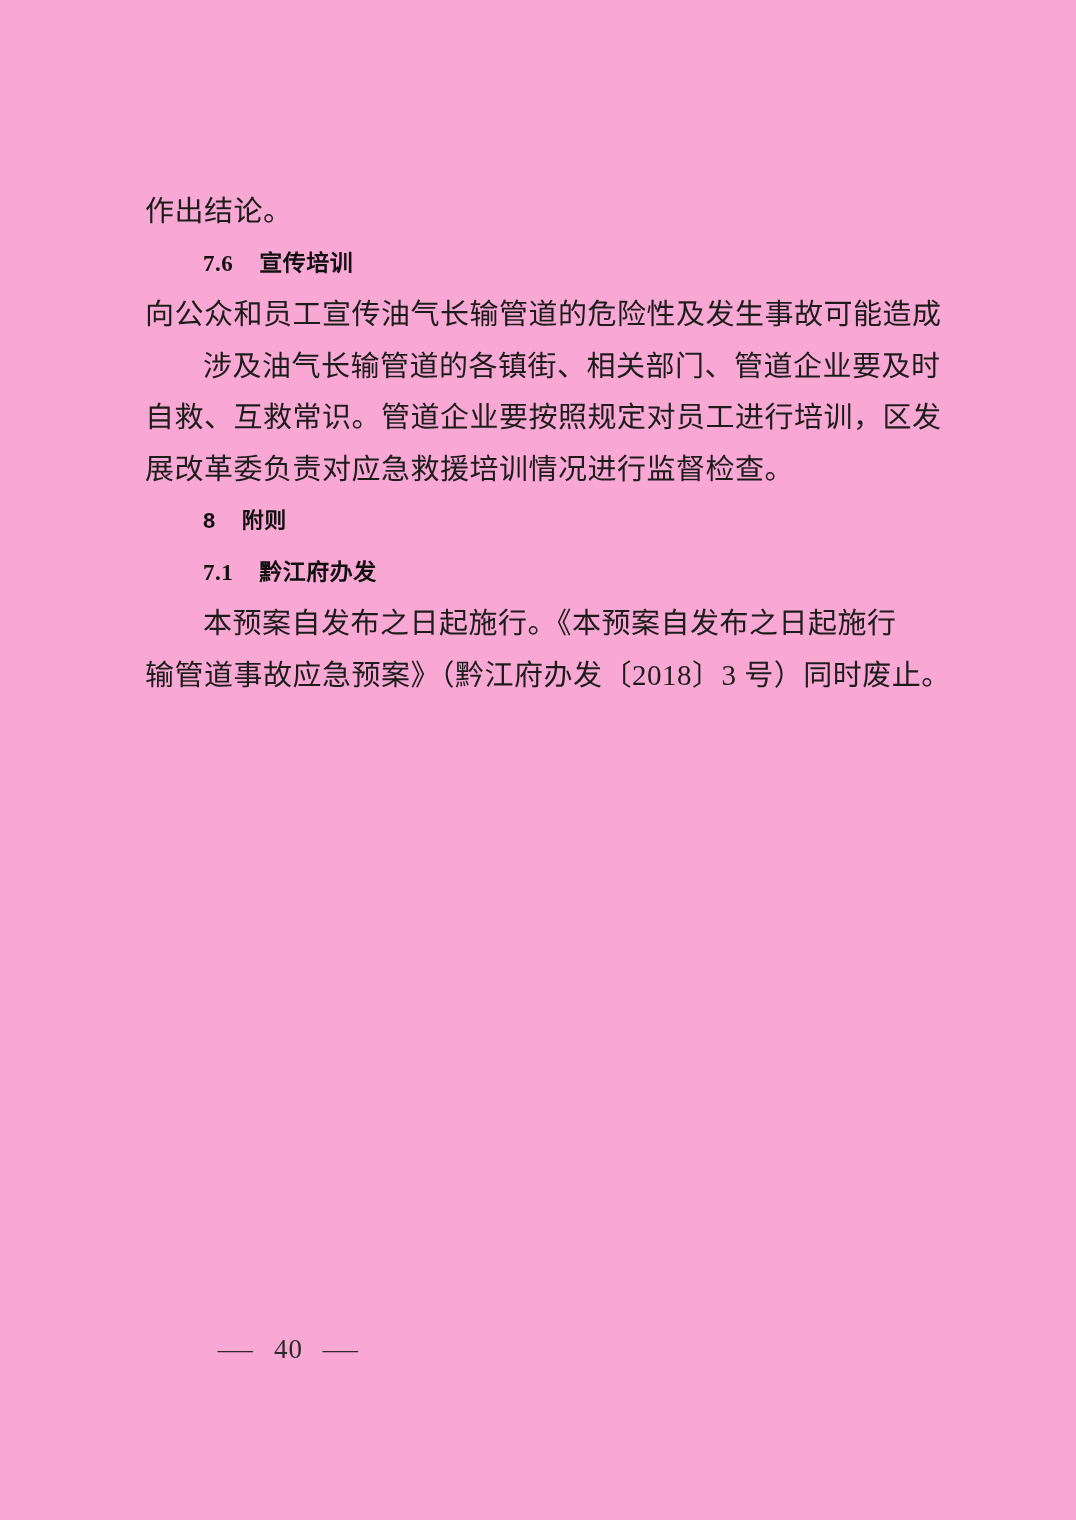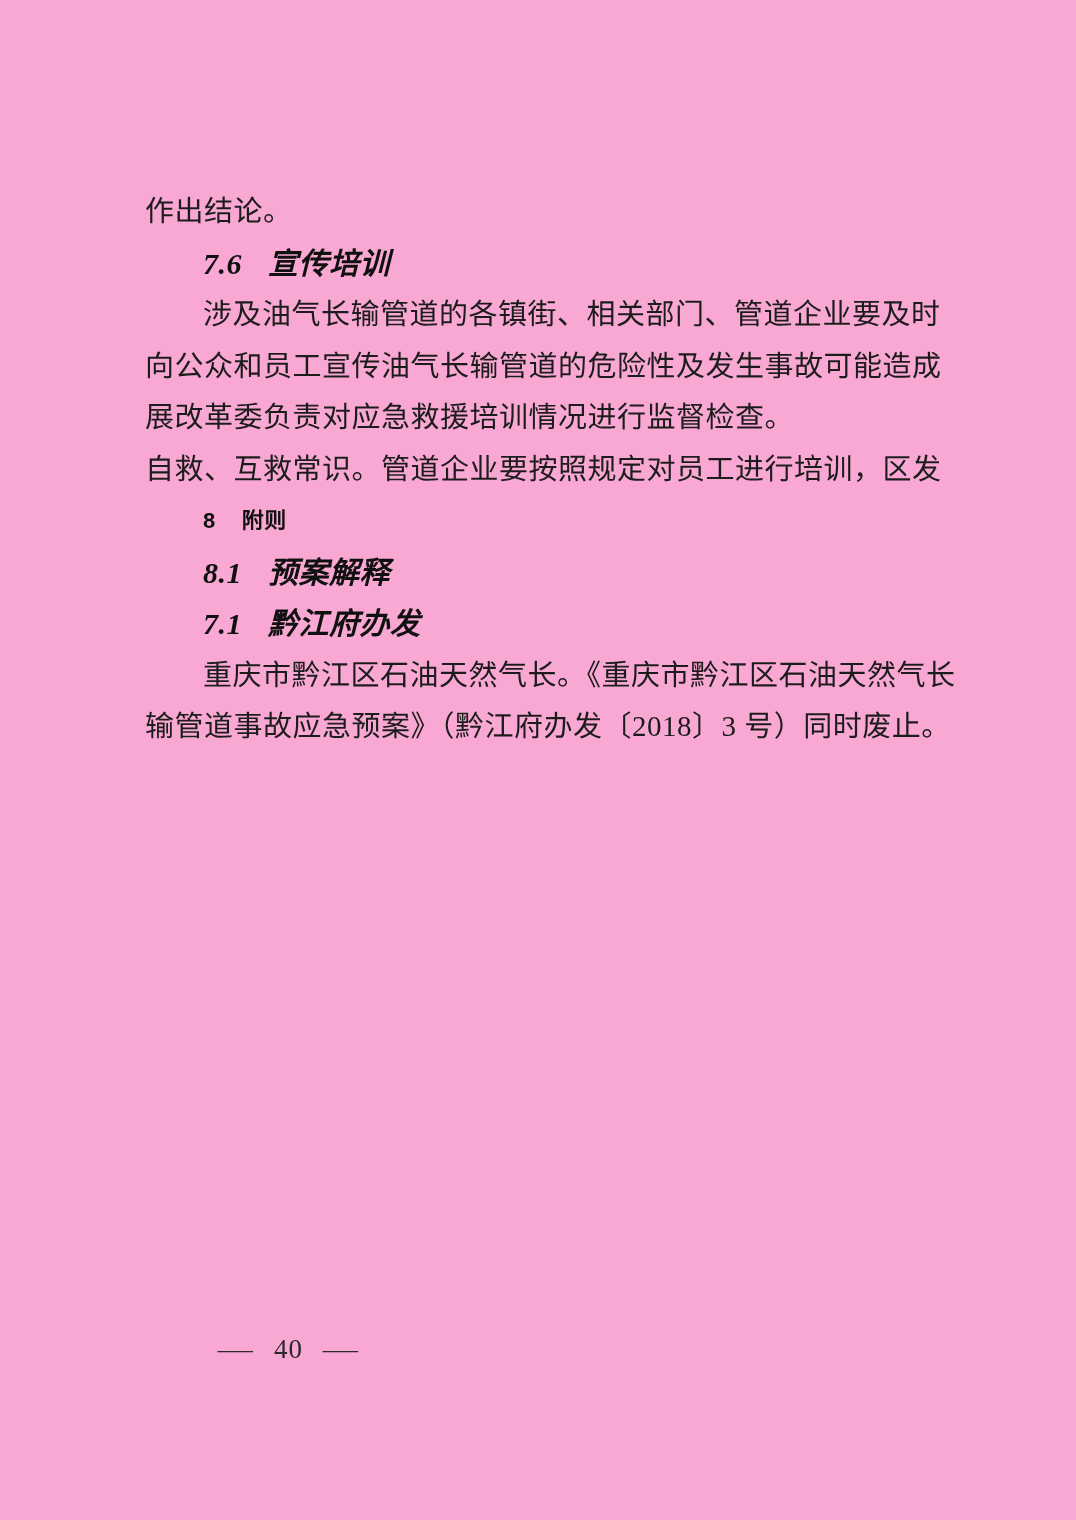--- a/index.html
+++ b/index.html
@@ -41,22 +41,21 @@
   .heading .hnum {
     display: inline-block;
     margin-right: 26px;
   }
   .heading-sans {
     font-family: "Liberation Sans", "DejaVu Sans", sans-serif;
     font-size: 22px;
   }
   .heading-serif {
     font-family: "Liberation Serif", "DejaVu Serif", serif;
-    font-size: 30px;
-    font-style: italic;
+    font-size: 23px;
   }
   .page-footer {
     position: absolute;
     left: 222px;
     top: 1334px;
     display: flex;
     align-items: center;
     gap: 24px;
     font-size: 27px;
     color: #2a2a2a;
@@ -73,39 +72,36 @@
 <div class="page">
 
   <main class="content">
 
     <div class="line">作出结论。</div>
 
     <div class="line indent heading heading-serif">
       <span class="hnum">7.6</span><span>宣传培训</span>
     </div>
 
+    <div class="line">向公众和员工宣传油气长输管道的危险性及发生事故可能造成</div>
     <div class="line indent">涉及油气长输管道的各镇街、相关部门、管道企业要及时</div>
-    <div class="line">向公众和员工宣传油气长输管道的危险性及发生事故可能造成</div>
+    <div class="line">自救、互救常识。管道企业要按照规定对员工进行培训，区发</div>
     <div class="line">展改革委负责对应急救援培训情况进行监督检查。</div>
-    <div class="line">自救、互救常识。管道企业要按照规定对员工进行培训，区发</div>
 
     <div class="line indent heading heading-sans">
       <span class="hnum">8</span><span>附则</span>
     </div>
 
-    <div class="line indent heading heading-serif">
-      <span class="hnum">8.1</span><span>预案解释</span>
-    </div>
 
 
     <div class="line indent heading heading-serif">
       <span class="hnum">7.1</span><span>黔江府办发</span>
     </div>
 
-    <div class="line indent">重庆市黔江区石油天然气长。《重庆市黔江区石油天然气长</div>
+    <div class="line indent">本预案自发布之日起施行。《本预案自发布之日起施行</div>
     <div class="line">输管道事故应急预案》（黔江府办发〔2018〕3 号）同时废止。</div>
 
   </main>
 
   <footer class="page-footer">
     <span class="dash">—</span>
     <span>40</span>
     <span class="dash">—</span>
   </footer>
 

